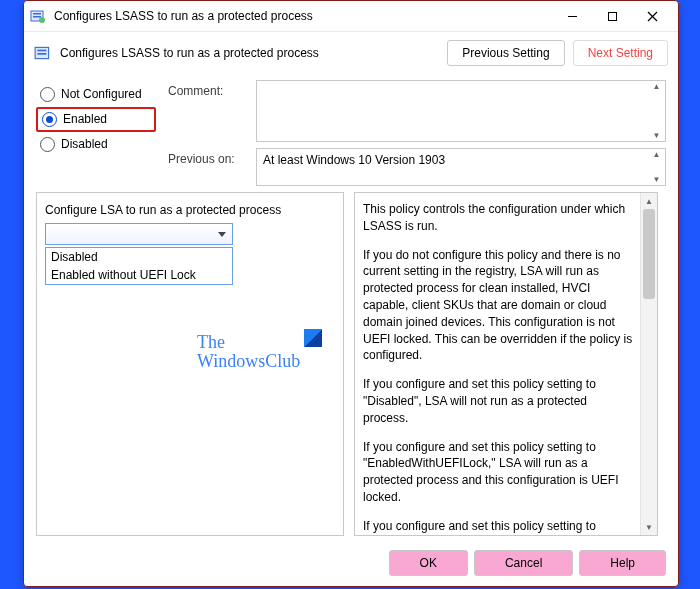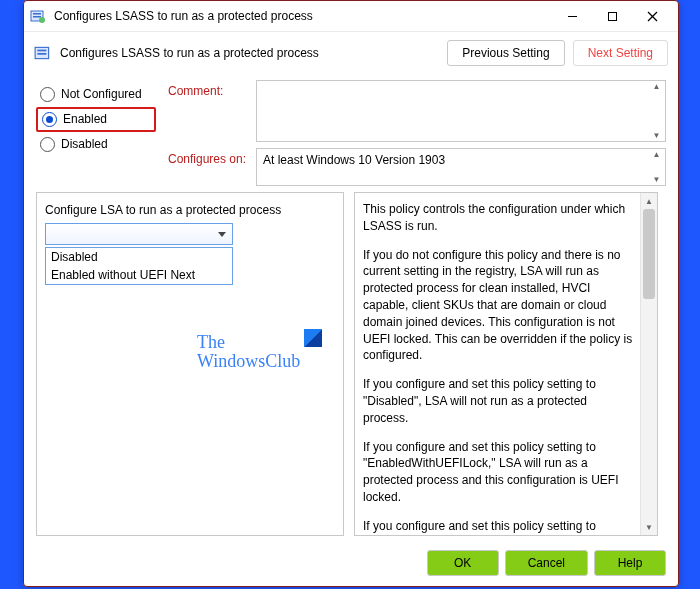--- a/index.html
+++ b/index.html
@@ -111,21 +111,21 @@
   .meta-row {
     display: flex;
     align-items: flex-start;
     gap: 8px;
     margin-bottom: 6px;
   }
   .meta-label {
     width: 80px;
     padding-top: 4px;
     font-size: 12px;
-    color: #b91c1c;
+    color: #404040;
   }
   .scroll-box {
     flex: 1;
     border: 1px solid #c8c8c8;
     background: #fff;
     position: relative;
     padding: 4px 18px 4px 6px;
     font-size: 12px;
     color: #000;
   }
@@ -246,23 +246,23 @@
   }
 
   .footer {
     display: flex;
     justify-content: flex-end;
     gap: 6px;
     padding: 8px 12px 10px;
   }
   .footer button {
     min-width: 72px;
-    padding: 5px 22px;
+    padding: 5px 30px;
     border: 1px solid #c8c8c8;
-    background: #84cc16;
+    background: #f9a8d4;
     border-radius: 3px;
     font-size: 12px;
     cursor: pointer;
   }
 </style>
 </head>
 <body>
 
 <div class="page-bg">
   <div class="window">
@@ -333,41 +333,41 @@
           <div class="meta-label">Comment:</div>
           <div class="scroll-box comment">
             <span></span>
             <div class="scroll-arrows">
                 <div>▲</div>
                 <div>▼</div>
               </div>
           </div>
         </div>
         <div class="meta-row">
-          <div class="meta-label">Configures on:</div>
+          <div class="meta-label">Previous on:</div>
           <div class="scroll-box support">
             <span>At least Windows 10 Version 1903</span>
             <div class="scroll-arrows">
                 <div>▲</div>
                 <div>▼</div>
               </div>
           </div>
         </div>
       </div>
     </div>
 
 
     <div class="lower">
       <div class="options-panel">
         <div class="opt-label">Configure LSA to run as a protected process</div>
         <div class="combo"></div>
 
         <div class="dropdown">
           <div>Disabled</div>
-          <div>Enabled without UEFI Next</div>
+          <div>Enabled without UEFI Lock</div>
         </div>
 
         <div class="watermark">
           <div class="sq"></div>
           <span>The</span><br>
           <span>WindowsClub</span>
         </div>
       </div>
 
       <div class="help-panel">

